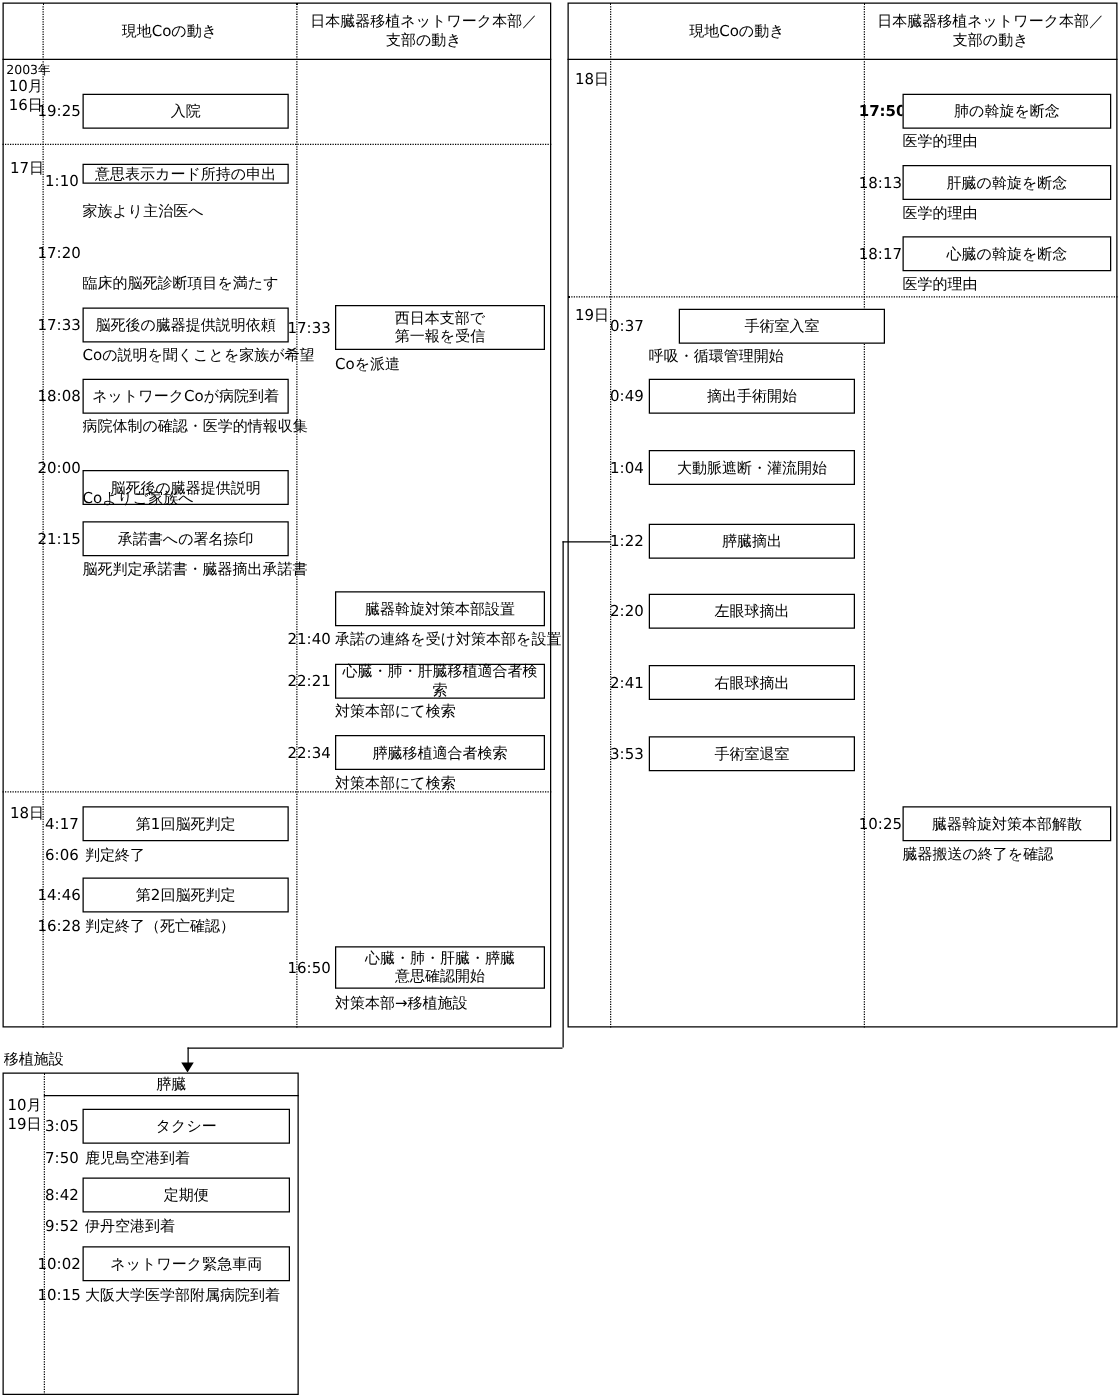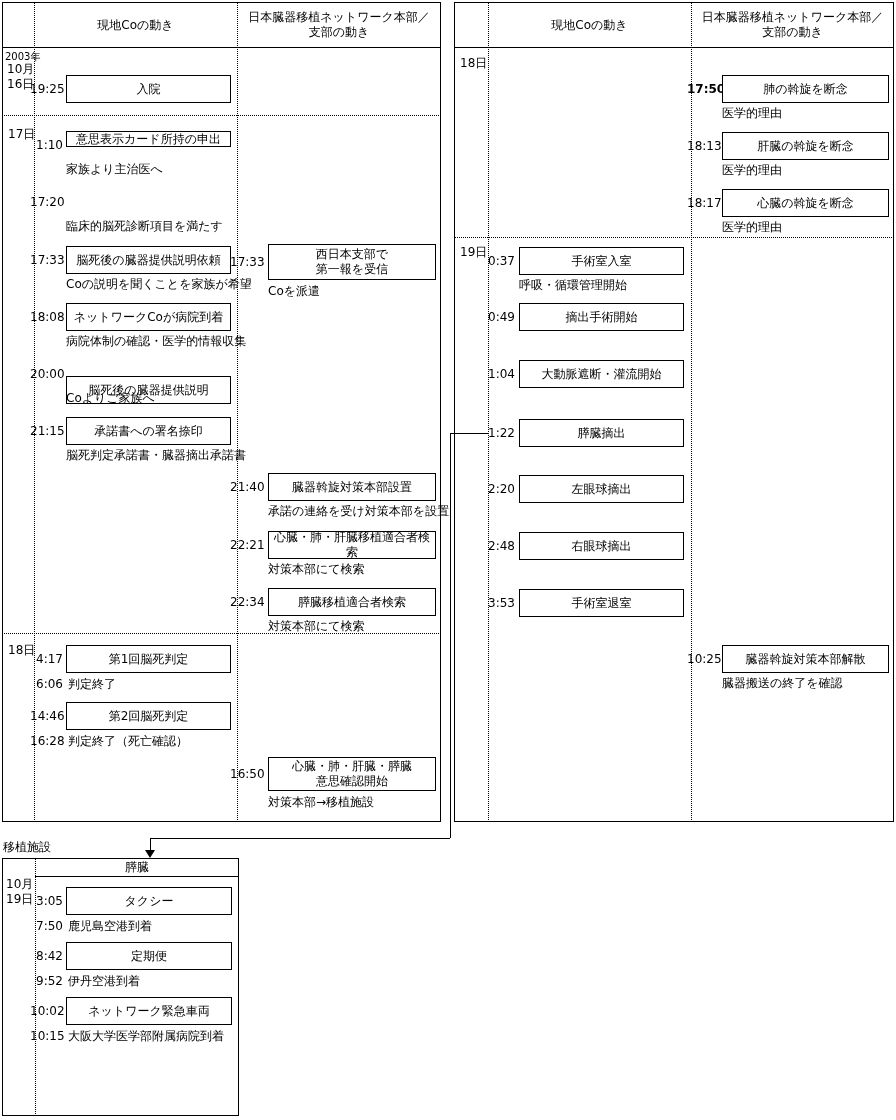--- a/index.html
+++ b/index.html
@@ -81,21 +81,21 @@
   <span class="t" style="left:30px;top:709px;">14:46</span>
   <div class="bx" style="left:66px;top:702px;width:165px;height:28px;">第2回脳死判定</div>
   <span class="t" style="left:30px;top:734px;">16:28</span>
   <div class="cap" style="left:68px;top:734px;">判定終了（死亡確認）</div>
 
   <span class="t" style="left:230px;top:255px;">17:33</span>
   <div class="bx" style="left:268px;top:244px;width:168px;height:36px;">西日本支部で
 第一報を受信</div>
   <div class="cap" style="left:268px;top:284px;">Coを派遣</div>
 
-  <span class="t" style="left:230px;top:480px;text-align:right;">21:40</span>
+  <span class="t" style="left:230px;top:504px;text-align:right;">21:40</span>
   <div class="bx" style="left:268px;top:473px;width:168px;height:28px;">臓器斡旋対策本部設置</div>
   <div class="cap" style="left:268px;top:504px;">承諾の連絡を受け対策本部を設置</div>
 
   <span class="t" style="left:230px;top:538px;">22:21</span>
   <div class="bx" style="left:268px;top:531px;width:168px;height:28px;">心臓・肺・肝臓移植適合者検索</div>
   <div class="cap" style="left:268px;top:562px;">対策本部にて検索</div>
 
   <span class="t" style="left:230px;top:595px;">22:34</span>
   <div class="bx" style="left:268px;top:588px;width:168px;height:28px;">膵臓移植適合者検索</div>
   <div class="cap" style="left:268px;top:619px;">対策本部にて検索</div>
@@ -128,36 +128,36 @@
 
   <span class="t" style="left:687px;top:196px;">18:17</span>
   <div class="bx" style="left:722px;top:189px;width:167px;height:28px;">心臓の斡旋を断念</div>
   <div class="cap" style="left:722px;top:220px;">医学的理由</div>
 
   <span class="t" style="left:687px;top:652px;">10:25</span>
   <div class="bx" style="left:722px;top:645px;width:167px;height:28px;">臓器斡旋対策本部解散</div>
   <div class="cap" style="left:722px;top:676px;">臓器搬送の終了を確認</div>
 
   <span class="t" style="left:482px;top:254px;">0:37</span>
-  <div class="bx" style="left:519px;top:247px;width:165px;height:28px;">手術室入室</div>
+  <div class="bx" style="left:543px;top:247px;width:165px;height:28px;">手術室入室</div>
   <div class="cap" style="left:519px;top:278px;">呼吸・循環管理開始</div>
 
   <span class="t" style="left:482px;top:310px;">0:49</span>
   <div class="bx" style="left:519px;top:303px;width:165px;height:28px;">摘出手術開始</div>
 
   <span class="t" style="left:482px;top:367px;">1:04</span>
   <div class="bx" style="left:519px;top:360px;width:165px;height:28px;">大動脈遮断・灌流開始</div>
 
   <span class="t" style="left:482px;top:426px;">1:22</span>
   <div class="bx" style="left:519px;top:419px;width:165px;height:28px;">膵臓摘出</div>
 
   <span class="t" style="left:482px;top:482px;">2:20</span>
   <div class="bx" style="left:519px;top:475px;width:165px;height:28px;">左眼球摘出</div>
 
-  <span class="t" style="left:482px;top:539px;">2:48</span>
+  <span class="t" style="left:482px;top:539px;">2:41</span>
   <div class="bx" style="left:519px;top:532px;width:165px;height:28px;">右眼球摘出</div>
 
   <span class="t" style="left:482px;top:596px;">3:53</span>
   <div class="bx" style="left:519px;top:589px;width:165px;height:28px;">手術室退室</div>
 
   <div class="hl" style="left:450px;top:433px;width:38px;"></div>
   <div class="vl" style="left:450px;top:433px;height:405px;"></div>
   <div class="hl" style="left:150px;top:838px;width:300px;"></div>
   <div class="vl" style="left:150px;top:838px;height:13px;"></div>
   <div class="arrow" style="left:145px;top:850px;"></div>

